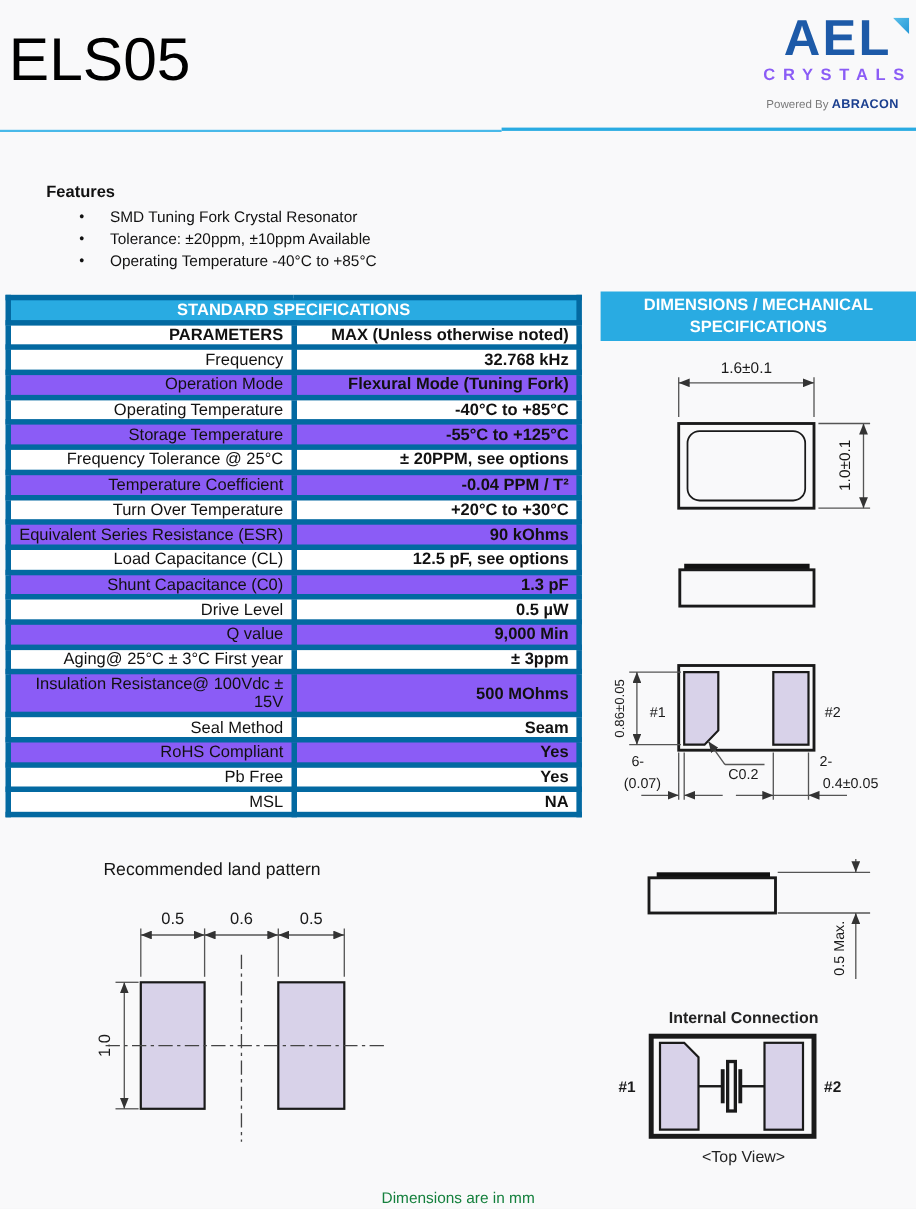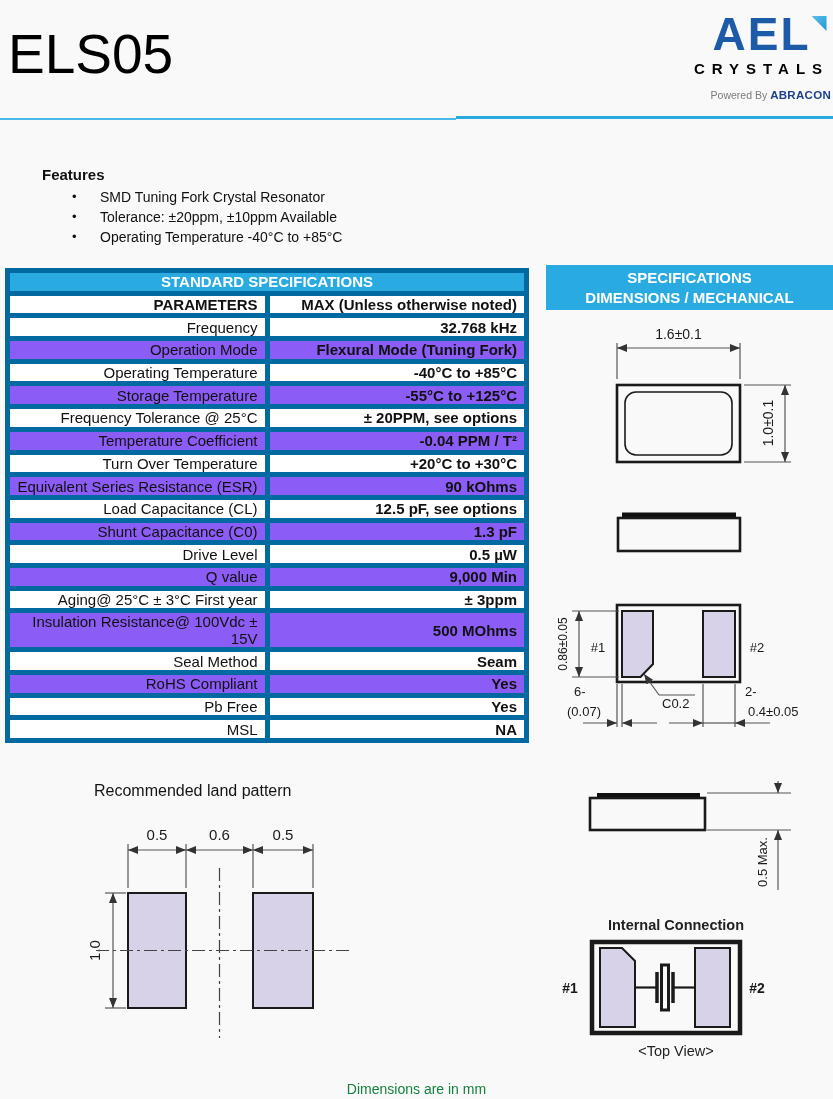--- a/index.html
+++ b/index.html
@@ -5,22 +5,22 @@
   * { margin:0; padding:0; box-sizing:border-box; }
   body { background:#e8e8e8; font-family:"Liberation Sans", sans-serif; }
   .page { position:relative; width:833px; height:1099px; background:#f9f9fa; overflow:hidden; color:#111; }
 
   
   .product-title { position:absolute; left:8px; top:22px; font-size:55px; font-weight:400; letter-spacing:0; color:#000; }
   .subtitle { position:absolute; left:458px; top:24px; font-size:19px; font-weight:bold; line-height:27px; color:#0d0d0d; }
   .logo { position:absolute; left:690px; top:10px; width:143px; text-align:center; }
   .logo-ael { font-size:46px; font-weight:bold; color:#1d5aa8; letter-spacing:2px; line-height:48px; position:relative; display:inline-block; }
   .logo-flag { position:absolute; right:-16px; top:6px; width:15px; height:15px; background:linear-gradient(135deg,#5bc0ea,#2196d6); clip-path:polygon(0 0,100% 0,100% 100%); }
-  .logo-crystals { font-size:15px; font-weight:600; letter-spacing:7px; color:#000000; margin-top:2px; }
-  .logo-powered { margin-top:12px; font-size:10.5px; color:#7a7a7a; text-align:right; padding-right:2px; }
+  .logo-crystals { font-size:15px; font-weight:600; letter-spacing:7px; color:#8b5cf6; margin-top:2px; }
+  .logo-powered { margin-top:12px; font-size:10.5px; color:#7a7a7a; text-align:right; padding-right:16px; }
   .logo-powered b { color:#1b3f8f; font-size:11.5px; letter-spacing:.3px; }
   .rule-left { position:absolute; left:0; top:118px; width:456px; height:2px; background:#49b9e9; }
   .rule-right { position:absolute; left:456px; top:116px; width:377px; height:2.5px; background:#29abe2; }
 
   
   .features-heading { position:absolute; left:42px; top:166px; font-size:15px; font-weight:bold; }
   .features-list { position:absolute; left:72px; top:190px; font-size:14px; }
   .feature-item { display:flex; margin-bottom:6px; line-height:14px; }
   .feature-bullet { width:28px; font-size:13px; }
 
@@ -165,22 +165,22 @@
           <td class="v">Yes</td>
         </tr>
     <tr>
           <td class="p">MSL</td>
           <td class="v">NA</td>
         </tr>
   </tbody>
     </table>
 
   <div class="dims-header">
+    <div>DIMENSIONS / MECHANICAL</div>
     <div>SPECIFICATIONS</div>
-    <div>DIMENSIONS / MECHANICAL</div>
   </div>
 
   <svg style="left:545px; top:315px;" width="288" height="165">
     <line class="dim" x1="72" y1="64" x2="72" y2="28"></line>
     <line class="dim" x1="195" y1="64" x2="195" y2="28"></line>
     <line class="dim" x1="72" y1="33" x2="195" y2="33" marker-start="url(#mS)" marker-end="url(#mE)"></line>
     <text class="lbl" x="133.5" y="24" text-anchor="middle" style="font-size:14px">1.6±0.1</text>
     <rect class="obj" x="72" y="70" width="123" height="77" stroke-width="2.6"></rect>
     <rect class="obj" x="80" y="77" width="107" height="63" rx="11" stroke-width="1.6"></rect>
     <line class="dim" x1="199" y1="70" x2="246" y2="70"></line>

